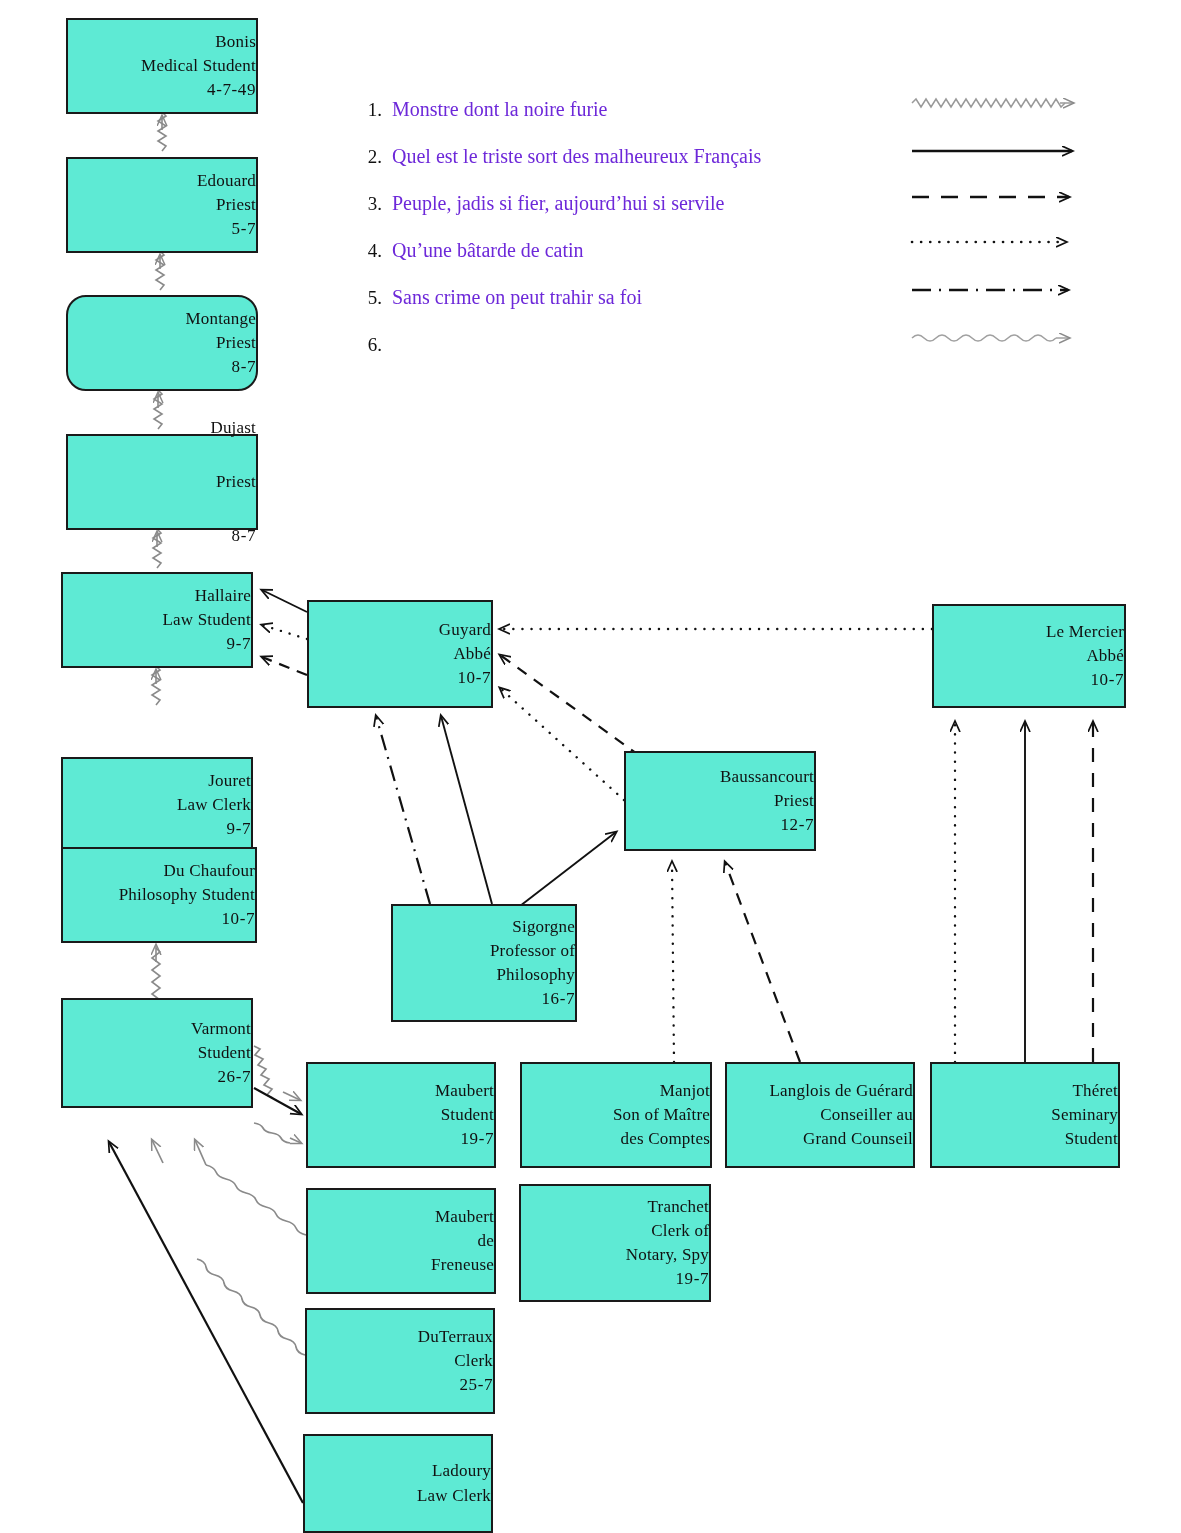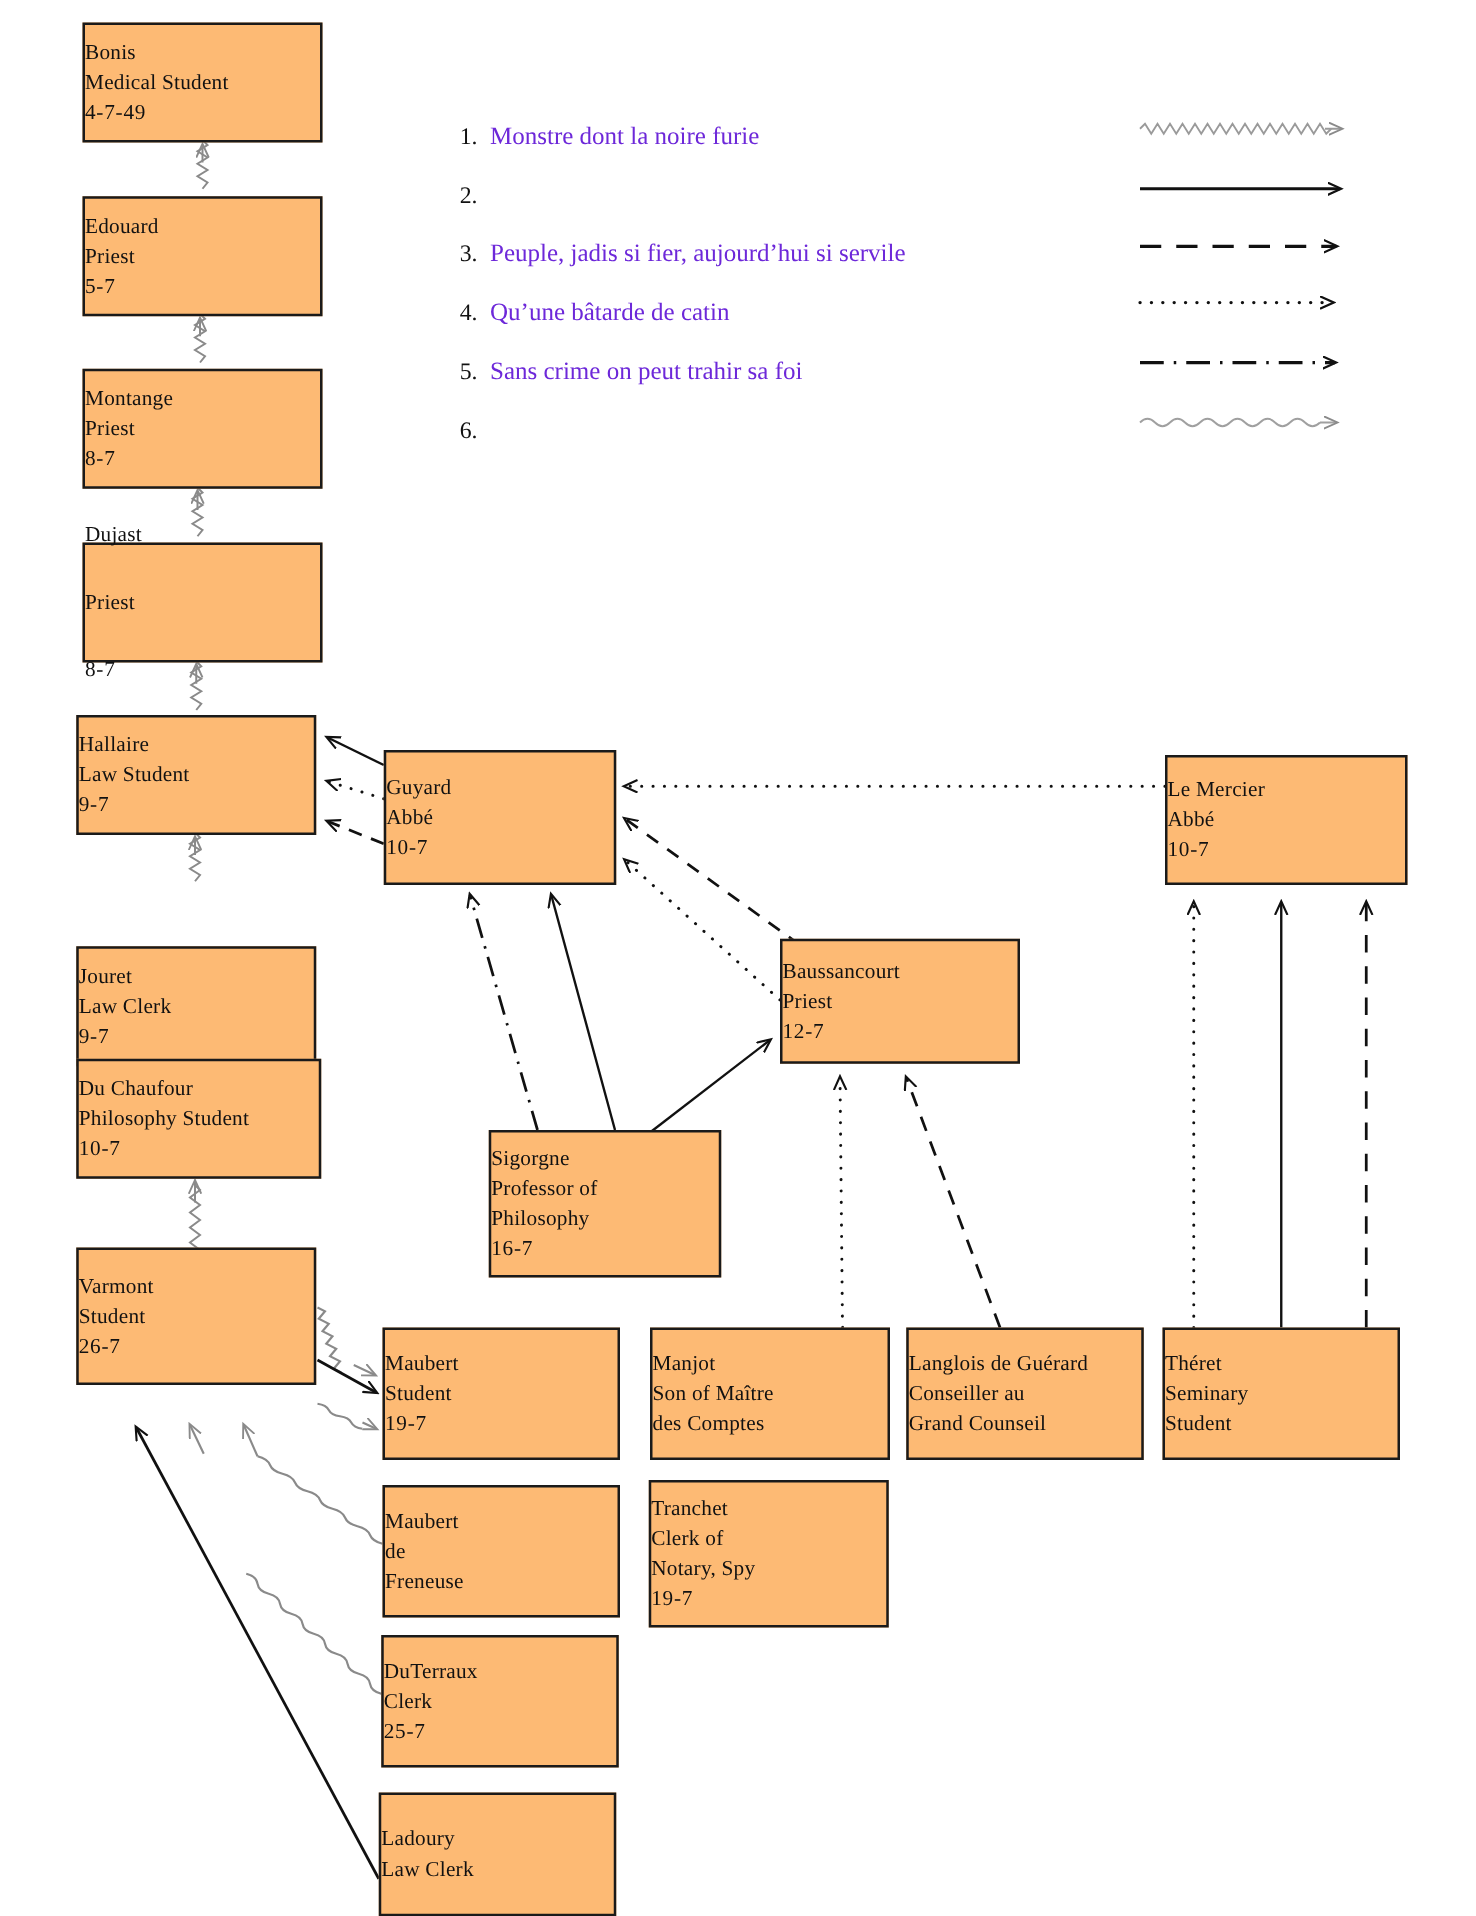--- a/index.html
+++ b/index.html
@@ -20,24 +20,24 @@
     position: absolute;
     left: 0; top: 0;
     width: 1181px;
     height: 1533px;
     pointer-events: none;
   }
   .node {
     position: absolute;
     box-sizing: border-box;
     border: 2px solid #1a1a1a;
-    background: #fdba74;
+    background: #5eead4;
     display: flex;
     flex-direction: column;
-    align-items: flex-start;
+    align-items: flex-end;
     justify-content: center;
     text-align: center;
     color: #111111;
     font-size: 17px;
     line-height: 1.42;
     letter-spacing: 0.2px;
     z-index: 5;
   }
   .node .ln { display: block; white-space: nowrap; }
   .node .ln.date { letter-spacing: 0.6px; }
@@ -173,20 +173,21 @@
     </g>
   </svg>
 
   <div id="legend">
     <div class="legend-row">
       <span class="legend-num">1.</span>
       <span class="legend-text">Monstre dont la noire furie</span>
     </div>
     <div class="legend-row">
       <span class="legend-num">2.</span>
+      <span class="legend-text">Quel est le triste sort des malheureux Français</span>
     </div>
     <div class="legend-row">
       <span class="legend-num">3.</span>
       <span class="legend-text">Peuple, jadis si fier, aujourd’hui si servile</span>
     </div>
     <div class="legend-row">
       <span class="legend-num">4.</span>
       <span class="legend-text">Qu’une bâtarde de catin</span>
     </div>
     <div class="legend-row">
@@ -202,21 +203,21 @@
       <div class="node" style="left: 66px; top: 18px; width: 192px; height: 96px;">
         <span class="ln">Bonis</span>
         <span class="ln">Medical Student</span>
         <span class="ln date">4-7-49</span>
       </div>
       <div class="node" style="left: 66px; top: 157px; width: 192px; height: 96px;">
         <span class="ln">Edouard</span>
         <span class="ln">Priest</span>
         <span class="ln date">5-7</span>
       </div>
-      <div class="node" style="left: 66px; top: 295px; width: 192px; height: 96px;">
+      <div class="node" style="left: 66px; top: 295px; width: 192px; height: 96px; border-radius: 20px;">
         <span class="ln">Montange</span>
         <span class="ln">Priest</span>
         <span class="ln date">8-7</span>
       </div>
       <div class="node" style="left: 66px; top: 434px; width: 192px; height: 96px; gap: 30px;">
         <span class="ln">Dujast</span>
         <span class="ln">Priest</span>
         <span class="ln date">8-7</span>
       </div>
       <div class="node" style="left: 61px; top: 572px; width: 192px; height: 96px;">

